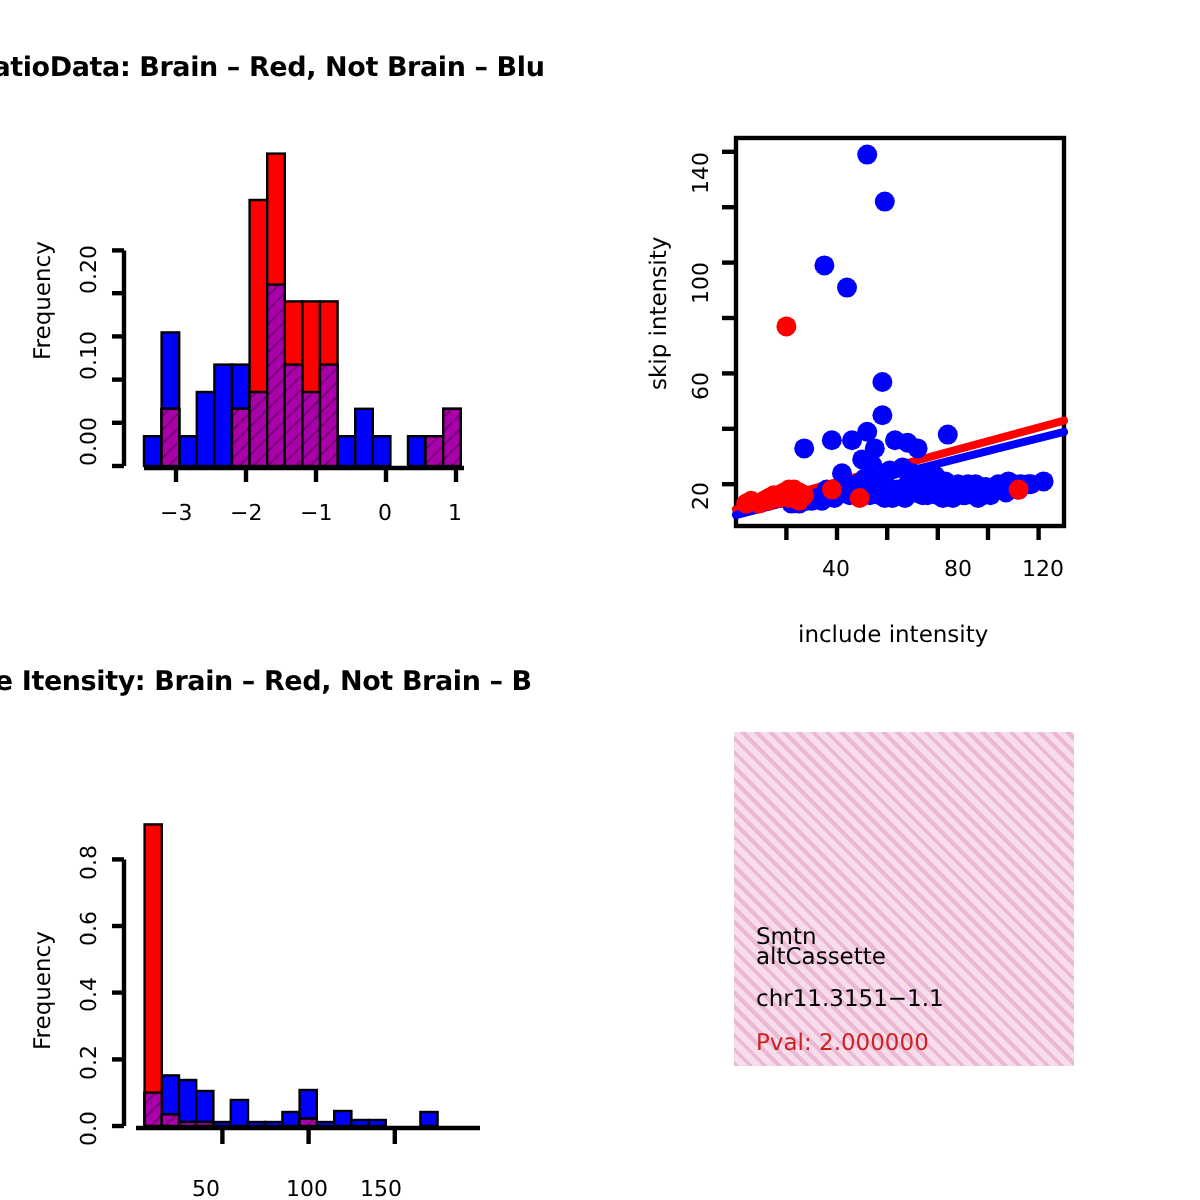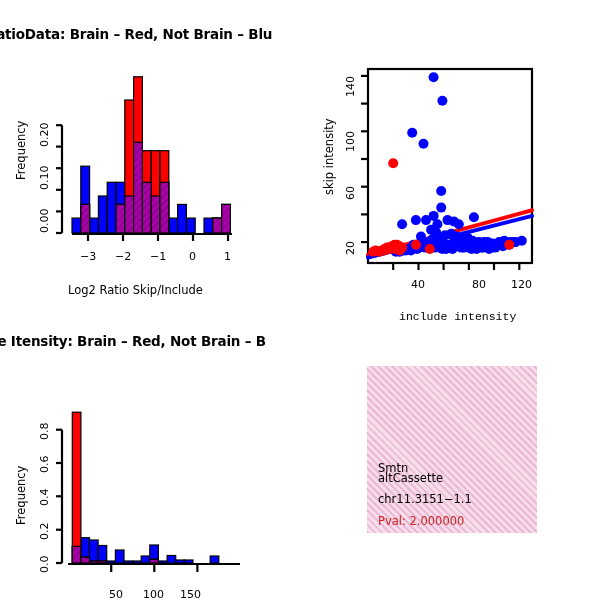--- a/index.html
+++ b/index.html
@@ -102,21 +102,20 @@
   <div class="ticklab vert" style="position:absolute;left:38px;top:233px;transform:rotate(-90deg);">0.00</div>
   <div class="ticklab vert" style="position:absolute;left:38px;top:190px;transform:rotate(-90deg);">0.10</div>
   <div class="ticklab vert" style="position:absolute;left:38px;top:147px;transform:rotate(-90deg);">0.20</div>
 
   <div class="ticklab" style="position:absolute;left:80px;top:250px;">−3</div>
   <div class="ticklab" style="position:absolute;left:115px;top:250px;">−2</div>
   <div class="ticklab" style="position:absolute;left:150px;top:250px;">−1</div>
   <div class="ticklab" style="position:absolute;left:189px;top:250px;">0</div>
   <div class="ticklab" style="position:absolute;left:224px;top:250px;">1</div>
 
-  <div class="axlab" style="position:absolute;left:68px;top:283px;">Log2 Ratio Skip/Include</div>
   <div class="axlab" style="position:absolute;left:14px;top:180px;transform:rotate(-90deg);transform-origin:0 0;">Frequency</div>
 </div>
 
 <div class="panel" style="left:300px;top:0;width:300px;height:310px;">
 
 
   <svg width="300" height="230" style="position:absolute;left:0;top:52px;">
 
     <rect x="68" y="17" width="164" height="194" fill="#fff" stroke="#000" stroke-width="2.2"></rect>
 
@@ -253,21 +252,21 @@
 
   <div class="ticklab vert" style="position:absolute;left:44px;top:255px;transform:rotate(-90deg);">20</div>
   <div class="ticklab vert" style="position:absolute;left:44px;top:200px;transform:rotate(-90deg);">60</div>
   <div class="ticklab vert" style="position:absolute;left:44px;top:152px;transform:rotate(-90deg);">100</div>
   <div class="ticklab vert" style="position:absolute;left:44px;top:97px;transform:rotate(-90deg);">140</div>
 
   <div class="ticklab" style="position:absolute;left:111px;top:278px;">40</div>
   <div class="ticklab" style="position:absolute;left:161px;top:278px;margin-left:11px;">80</div>
   <div class="ticklab" style="position:absolute;left:211px;top:278px;">120</div>
 
-  <div class="axlab" style="position:absolute;left:99px;top:310px;font-family:Liberation Mono, monospace;">include intensity</div>
+  <div class="axlab" style="position:absolute;left:99px;top:310px;">include intensity</div>
   <div class="axlab" style="position:absolute;left:22px;top:195px;transform:rotate(-90deg);transform-origin:0 0;">skip intensity</div>
 </div>
 
 <div class="panel" style="left:0;top:310px;width:300px;height:290px;">
 
   <div class="title" style="position:absolute;left:-12px;top:23px;">ne Itensity: Brain – Red, Not Brain – B</div>
 
   <svg width="300" height="230" style="position:absolute;left:0;top:45px;">
 
     <g>
@@ -319,21 +318,21 @@
       <line x1="197.4" y1="209" x2="197.4" y2="217"></line>
     </g>
   </svg>
 
   <div class="ticklab vert" style="position:absolute;left:38px;top:263px;transform:rotate(-90deg);">0.0</div>
   <div class="ticklab vert" style="position:absolute;left:38px;top:230px;transform:rotate(-90deg);">0.2</div>
   <div class="ticklab vert" style="position:absolute;left:38px;top:196px;transform:rotate(-90deg);">0.4</div>
   <div class="ticklab vert" style="position:absolute;left:38px;top:163px;transform:rotate(-90deg);">0.6</div>
   <div class="ticklab vert" style="position:absolute;left:38px;top:130px;transform:rotate(-90deg);">0.8</div>
 
-  <div class="ticklab" style="position:absolute;left:109px;top:278px;">50</div>
+  <div class="ticklab" style="position:absolute;left:96px;top:278px;">50</div>
   <div class="ticklab" style="position:absolute;left:143px;top:278px;">100</div>
   <div class="ticklab" style="position:absolute;left:180px;top:278px;">150</div>
 
   <div class="axlab" style="position:absolute;left:14px;top:215px;transform:rotate(-90deg);transform-origin:0 0;">Frequency</div>
 </div>
 
 <div class="infobox">
   <div class="infoline" style="left:11px;top:61px;margin-top:44px;">altCassette</div>
   <div class="infoline" style="left:11px;top:95px;">Smtn</div>
   <div class="infoline" style="left:11px;top:126px;">chr11.3151−1.1</div>

